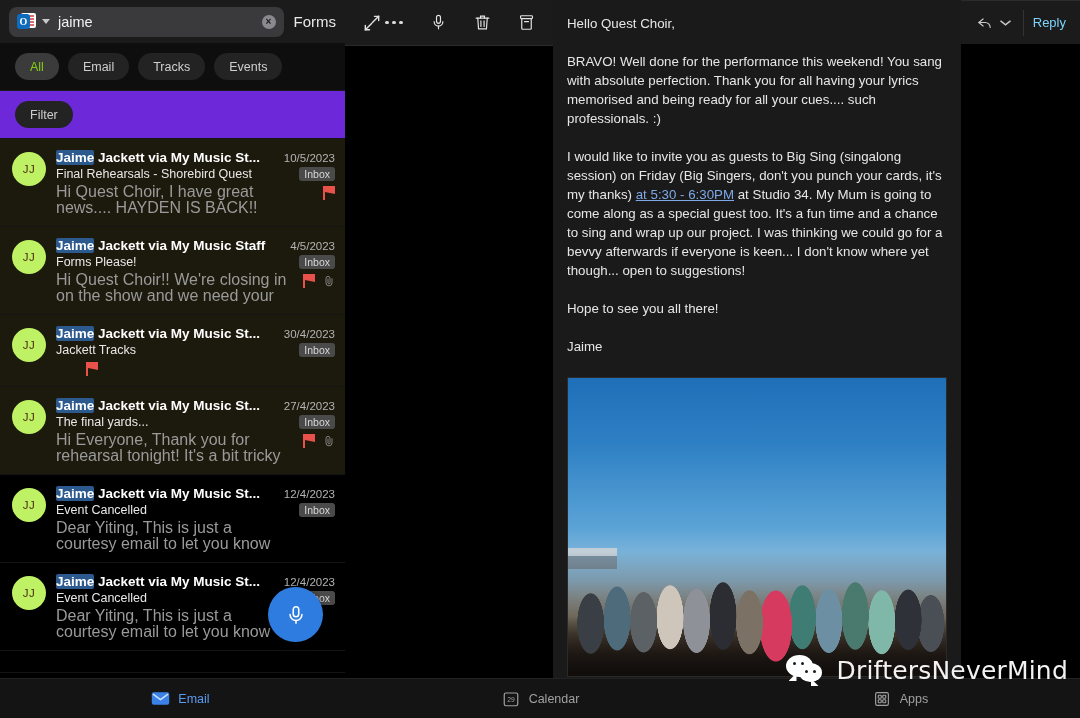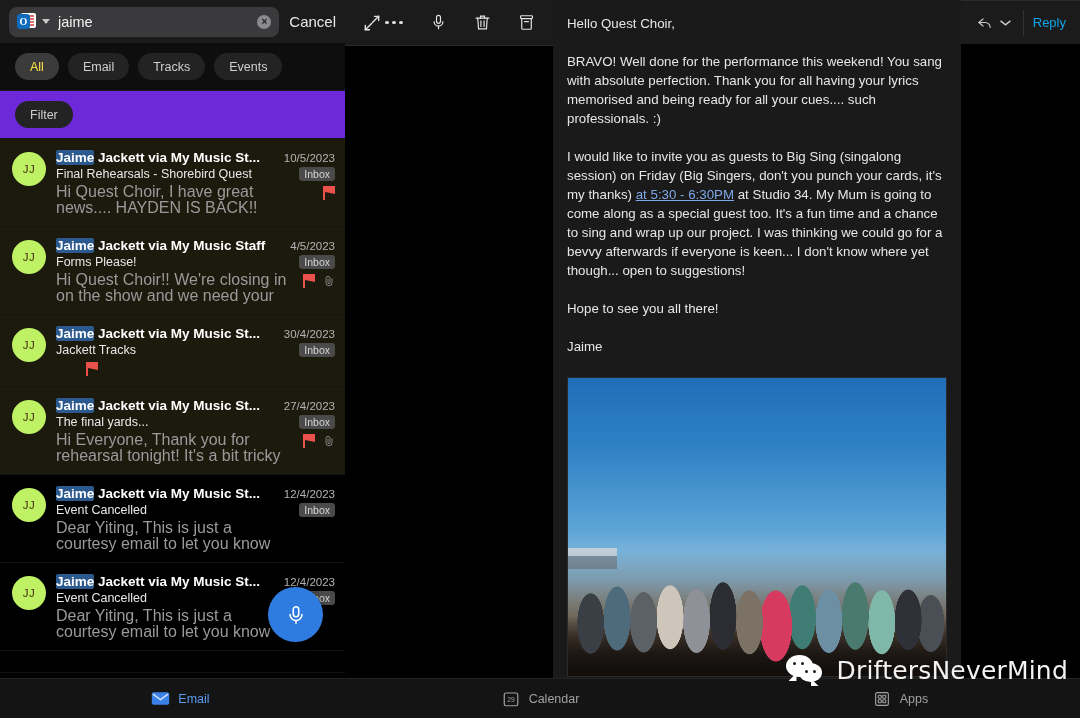--- a/index.html
+++ b/index.html
@@ -105,21 +105,21 @@
   .pill {
     height: 27px;
     border-radius: 14px;
     background: #232323;
     color: #cfcfcf;
     font-size: 12.5px;
     display: flex; align-items: center; justify-content: center;
     padding: 0 15px;
     white-space: nowrap;
   }
-  .pill.active { background: #3b3b3b; color: #fde047; }
+  .pill.active { background: #3b3b3b; color: #84cc16; }
 
   .filter-row {
     height: 48px; flex: 0 0 48px;
     background: #6d28d9;
     display: flex; align-items: center;
     padding: 0 15px;
     border-bottom: 1px solid #161616;
   }
 
   .mail-list {
@@ -271,21 +271,21 @@
   }
 
   .reply-bar {
     height: 44px; flex: 0 0 44px;
     background: #1b1b1b;
     border-top: 1px solid #2b2b2b;
     display: flex; align-items: center;
     padding: 0 14px; gap: 9px;
   }
   .reply-ctl { display: flex; align-items: center; gap: 6px; padding-right: 12px; border-right: 1px solid #343434; height: 26px; }
-  .reply-text { color: #0ea5e9; font-size: 13px; }
+  .reply-text { color: #7dd3fc; font-size: 13px; }
 
   
   .bottom-nav {
     height: 40px; flex: 0 0 40px;
     background: #141414;
     border-top: 1px solid #232323;
     display: flex; align-items: center;
   }
   .nav-item {
     flex: 1 1 0;
@@ -342,21 +342,21 @@
       <div class="search-bar">
         <div class="search-field">
           <div class="ol-logo">
             <span class="sheet"></span>
             <span class="box">O</span>
           </div>
           <span class="chev-sm"></span>
           <span class="search-value">jaime</span>
           <span class="clear-btn">×</span>
         </div>
-        <span class="cancel-btn">Cancel</span>
+        <span class="cancel-btn">Forms</span>
       </div>
 
       <div class="scope-row">
         <span class="pill active">All</span>
         <span class="pill">Email</span>
         <span class="pill">Tracks</span>
         <span class="pill">Events</span>
       </div>
 
       <div class="filter-row">

